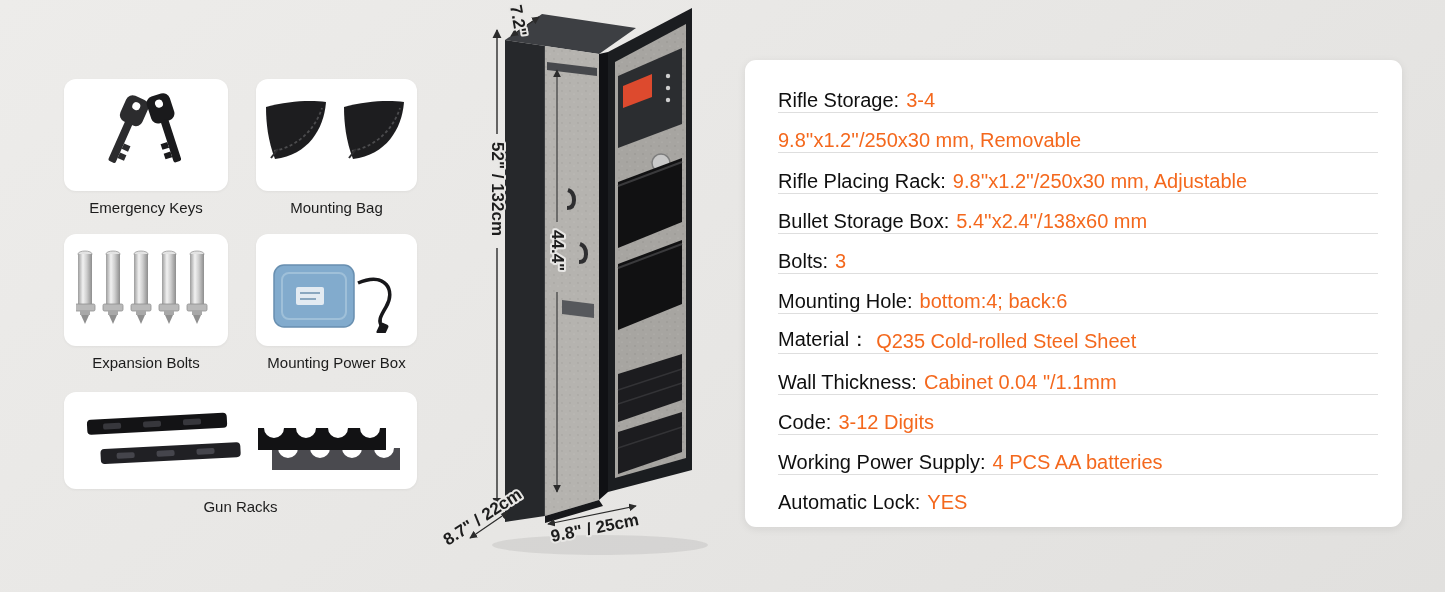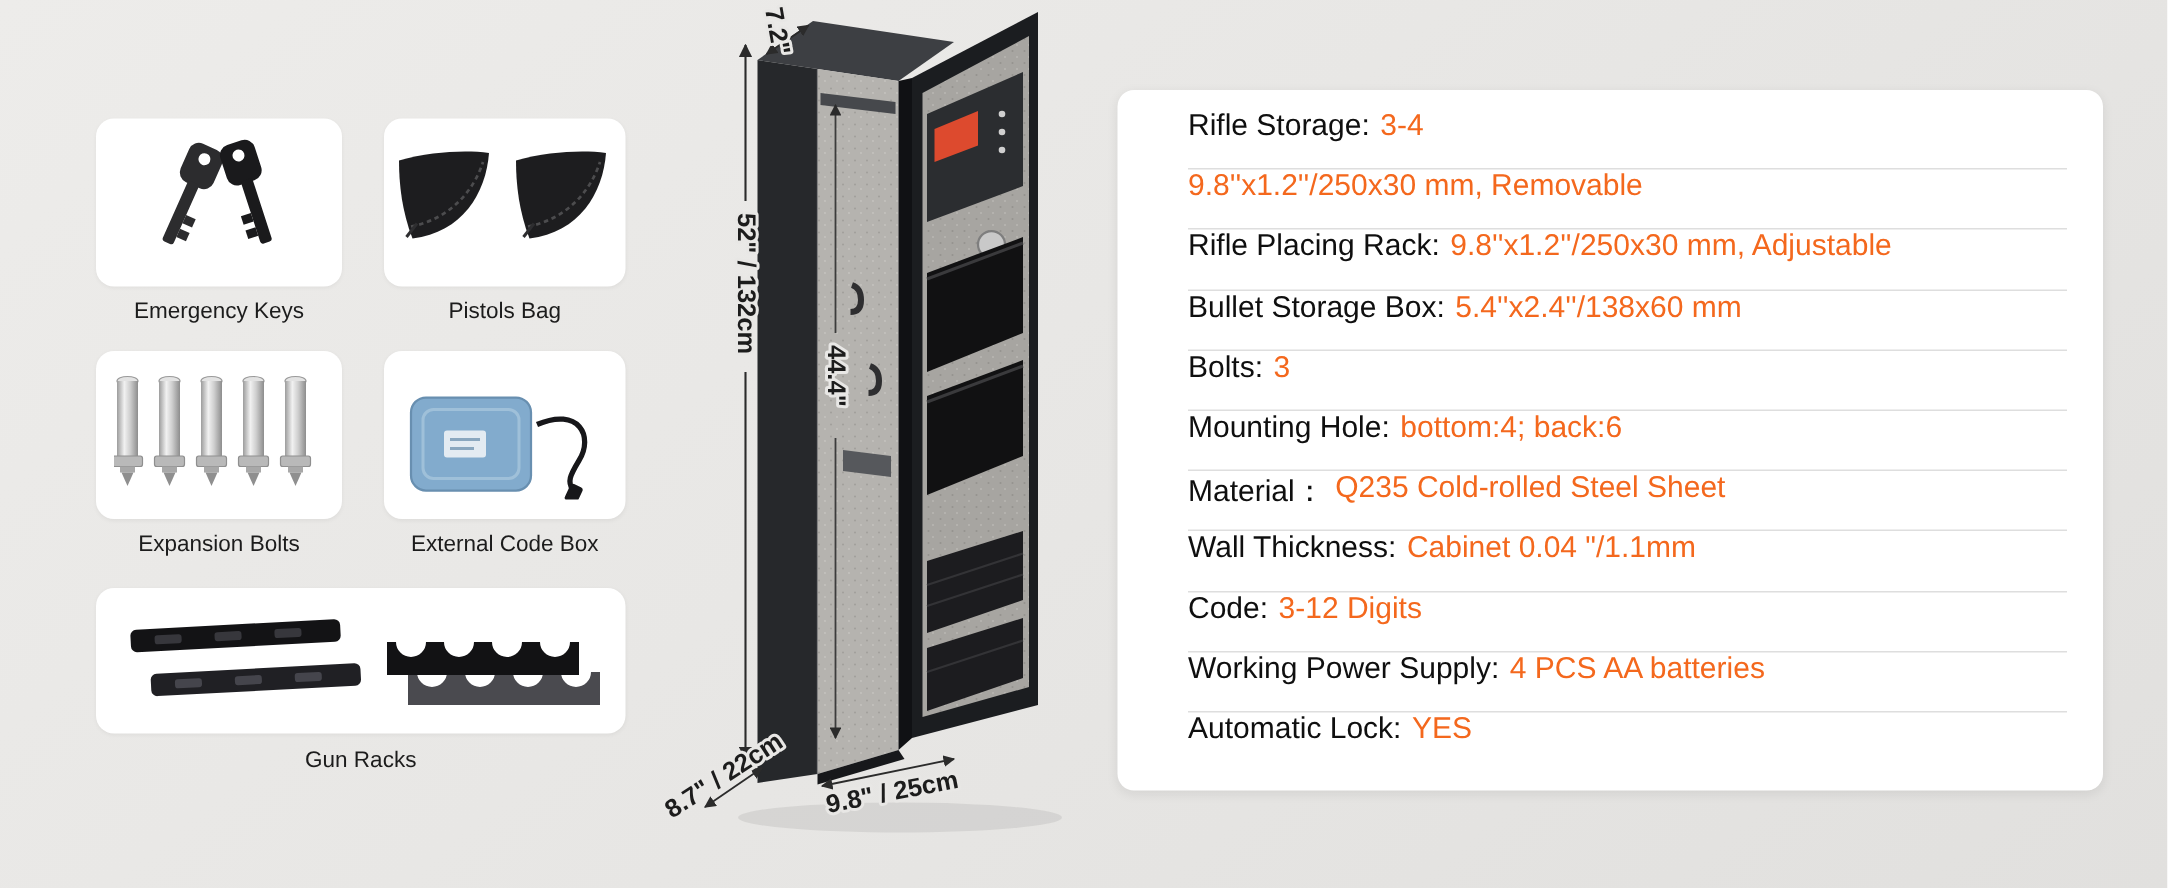--- a/index.html
+++ b/index.html
@@ -18,22 +18,22 @@
     position:absolute; text-align:center; font-size:15px; color:#1c1c1c; line-height:18px;
   }
   .safe-figure { position:absolute; left:440px; top:0; width:320px; height:592px; }
   .spec-card {
     position:absolute; left:745px; top:60px; width:657px; height:467px;
     background:#ffffff; border-radius:11px; box-shadow:0 2px 8px rgba(0,0,0,0.08);
     padding:13px 24px 13px 33px;
     display:flex; flex-direction:column;
   }
   .spec-row {
-    flex:1; display:flex; align-items:flex-start; gap:7px;
-    border-bottom:1px solid #dedede; font-size:20px; white-space:nowrap; overflow:hidden;margin-left:14px;
+    flex:1; display:flex; align-items:flex-end; gap:7px;
+    border-bottom:1px solid #dedede; font-size:20px; white-space:nowrap; overflow:hidden;
   }
   .spec-row:last-child { border-bottom:none; }
   .spec-label { color:#0f0f0f; }
   .spec-value { color:#f4681d; font-weight:normal; }
   svg text { font-family:"Liberation Sans", sans-serif; }
 </style>
 </head>
 <body>
 
 <div class="page">
@@ -63,21 +63,21 @@
     <div class="acc-card" style="left:256px; top:79px; width:161px; height:112px;">
       <svg viewBox="0 0 150 80" width="150" height="80">
         <g id="bagShape">
           <path d="M4,12 C26,6 48,5 64,7 C62,34 46,60 13,64 C6,46 4,28 4,12 Z" fill="#1d1d1f"></path>
           <path d="M12,56 C38,51 54,32 60,13" stroke="#4c4c4e" stroke-width="1.8" fill="none" stroke-dasharray="3 2.5"></path>
           <line x1="16" y1="54" x2="9" y2="63" stroke="#2e2e30" stroke-width="2"></line>
         </g>
         <use href="#bagShape" transform="translate(78,0)"></use>
       </svg>
     </div>
-    <div class="acc-label" style="left:256px; top:199px; width:161px;">Pistols Bag</div>
+    <div class="acc-label" style="left:256px; top:199px; width:161px;">Mounting Bag</div>
 
     <div class="acc-card" style="left:64px; top:234px; width:164px; height:112px;">
       <svg viewBox="0 0 140 84" width="140" height="84">
         <defs>
           <linearGradient id="metalGrad" x1="0" y1="0" x2="1" y2="0">
             <stop offset="0" stop-color="#9c9c9c"></stop>
             <stop offset="0.35" stop-color="#f1f1f1"></stop>
             <stop offset="0.62" stop-color="#cfcfcf"></stop>
             <stop offset="1" stop-color="#8d8d8d"></stop>
           </linearGradient>
@@ -101,21 +101,21 @@
       <svg viewBox="0 0 150 86" width="150" height="86">
         <path d="M96,36 C124,24 134,44 124,60 C118,70 116,74 120,80" stroke="#17171a" stroke-width="3.5" fill="none"></path>
         <rect x="116" y="76" width="9" height="12" rx="2" fill="#17171a" transform="rotate(25 120 82)"></rect>
         <rect x="12" y="18" width="80" height="62" rx="10" fill="#82abcd" stroke="#688fb0" stroke-width="1.5"></rect>
         <rect x="20" y="26" width="64" height="46" rx="7" fill="none" stroke="#9fc0d9" stroke-width="2"></rect>
         <rect x="34" y="40" width="28" height="18" rx="2" fill="#e3ebf2"></rect>
         <line x1="38" y1="46" x2="58" y2="46" stroke="#8aa7bf" stroke-width="2"></line>
         <line x1="38" y1="52" x2="54" y2="52" stroke="#8aa7bf" stroke-width="2"></line>
       </svg>
     </div>
-    <div class="acc-label" style="left:256px; top:354px; width:161px;">External Code Box</div>
+    <div class="acc-label" style="left:256px; top:354px; width:161px;">Mounting Power Box</div>
 
     <div class="acc-card" style="left:64px; top:392px; width:353px; height:97px;">
       <svg viewBox="0 0 330 86" width="330" height="86">
         <defs>
           <path id="rackShape" d="M0,34 L0,12 L6,12 A10 10 0 0 0 26,12 L38,12 A10 10 0 0 0 58,12 L70,12 A10 10 0 0 0 90,12 L102,12 A10 10 0 0 0 122,12 L128,12 L128,34 Z"></path>
         </defs>
         <g transform="translate(10,8) rotate(-3)">
           <rect x="0" y="14" width="140" height="15" rx="4" fill="#131315"></rect>
           <rect x="16" y="18.5" width="18" height="6" rx="2" fill="#37373c"></rect>
           <rect x="56" y="18.5" width="18" height="6" rx="2" fill="#37373c"></rect>

